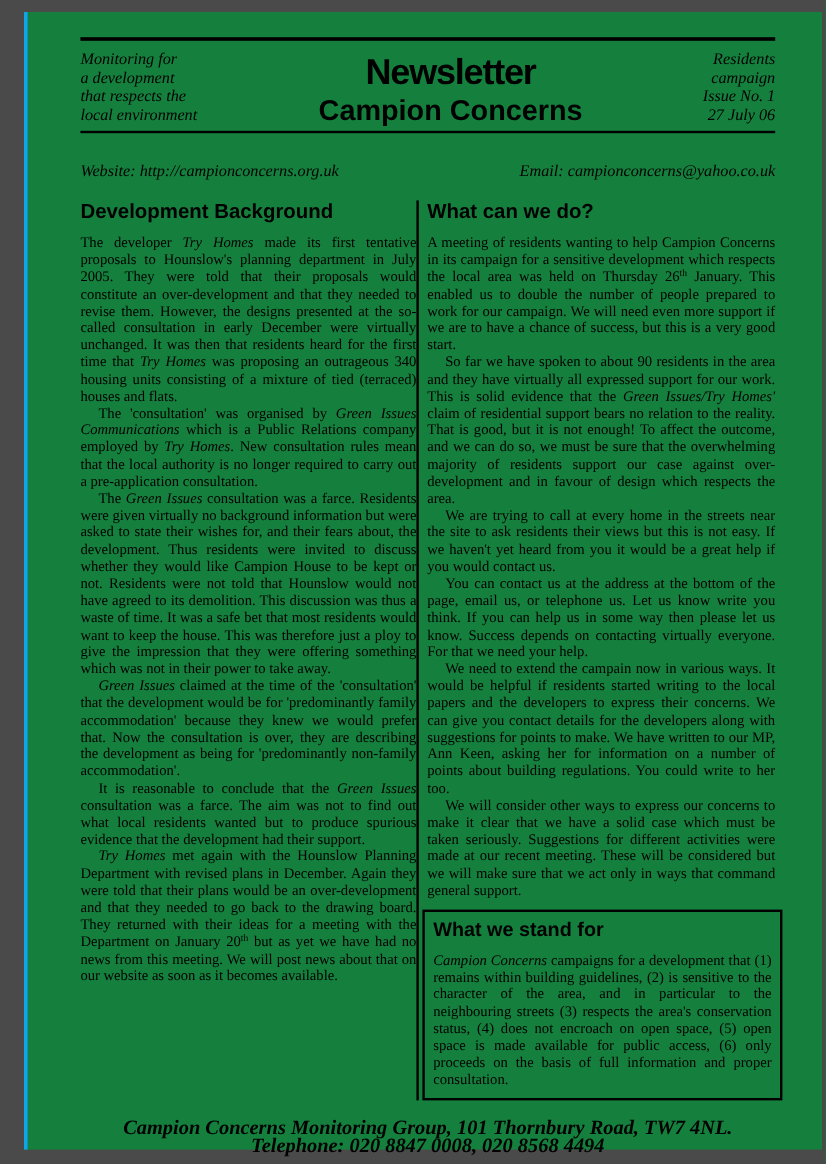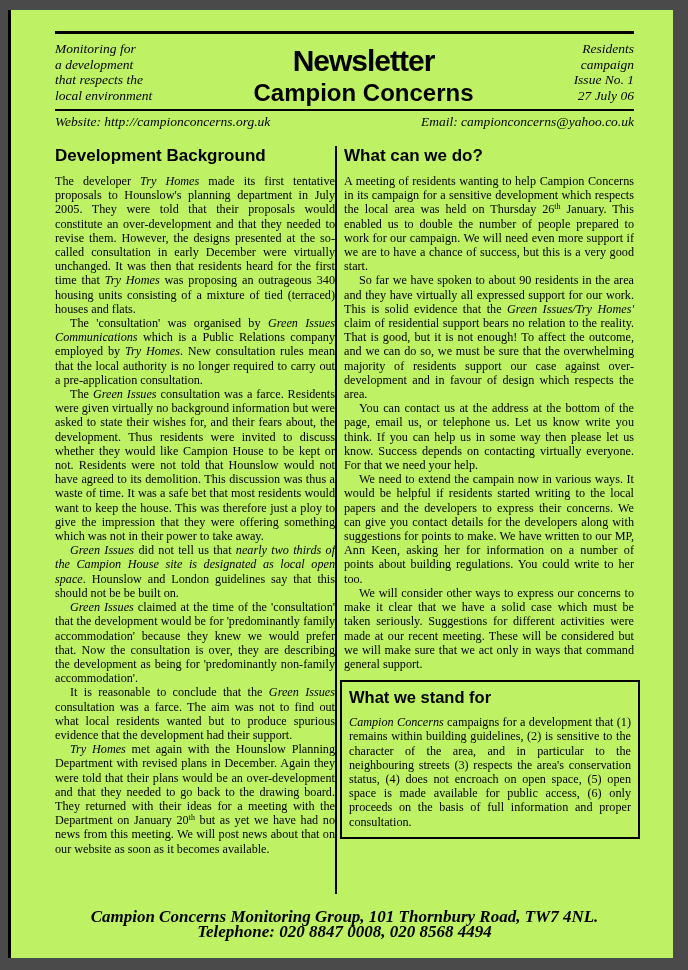--- a/index.html
+++ b/index.html
@@ -6,24 +6,24 @@
   body{
     width:688px;height:970px;
     background:#4a4a4a;
     position:relative;
     overflow:hidden;
     font-family:"Liberation Serif", serif;
     color:#000;
   }
   .page{
     position:absolute;
-    left:8px;top:10px;
+    left:20px;top:10px;
     width:665px;height:948px;
-    background:#bef264;
-    border-left:3px solid #000000;
+    background:#15803d;
+    border-left:3px solid #0ea5e9;
     box-sizing:border-box;
     padding:0 39px 0 44px;
   }
   .rule-top{
     margin-top:21px;
     border-top:3px solid #000;
     height:0;
   }
   .masthead{
     display:flex;
@@ -62,21 +62,21 @@
     white-space:pre-line;
   }
   .rule-bottom{
     margin-top:4px;
     border-top:2px solid #000;
     height:0;
   }
   .contact-row{
     display:flex;
     justify-content:space-between;
-    margin-top:3px;
+    margin-top:24px;
     font-style:italic;
     font-size:13.5px;
   }
   .columns{
     display:flex;
     margin-top:16px;
     min-height:748px;
     align-items:stretch;
   }
   .col-left{
@@ -161,32 +161,32 @@
   </div>
 
   <div class="columns">
 
     <div class="col-left">
       <div class="col-heading">Development Background</div>
       <div class="col-body">
           <p class="para">The developer <i>Try Homes</i> made its first tentative proposals to Hounslow's planning department in July 2005. They were told that their proposals would constitute an over-development and that they needed to revise them. However, the designs presented at the so-called consultation in early December were virtually unchanged. It was then that residents heard for the first time that <i>Try Homes</i> was proposing an outrageous 340 housing units consisting of a mixture of tied (terraced) houses and flats.</p>
           <p class="para indent">The 'consultation' was organised by <i>Green Issues Communications</i> which is a Public Relations company employed by <i>Try Homes</i>. New consultation rules mean that the local authority is no longer required to carry out a pre-application consultation.</p>
           <p class="para indent">The <i>Green Issues</i> consultation was a farce. Residents were given virtually no background information but were asked to state their wishes for, and their fears about, the development. Thus residents were invited to discuss whether they would like Campion House to be kept or not. Residents were not told that Hounslow would not have agreed to its demolition. This discussion was thus a waste of time. It was a safe bet that most residents would want to keep the house. This was therefore just a ploy to give the impression that they were offering something which was not in their power to take away.</p>
-          <p class="para indent"><i>Green Issues</i> did not tell us that <i>nearly two thirds of the Campion House site is designated as local open space</i>. Hounslow and London guidelines say that this should not be be built on.</p>
           <p class="para indent"><i>Green Issues</i> claimed at the time of the 'consultation' that the development would be for 'predominantly family accommodation' because they knew we would prefer that. Now the consultation is over, they are describing the development as being for 'predominantly non-family accommodation'.</p>
           <p class="para indent">It is reasonable to conclude that the <i>Green Issues</i> consultation was a farce. The aim was not to find out what local residents wanted but to produce spurious evidence that the development had their support.</p>
           <p class="para indent"><i>Try Homes</i> met again with the Hounslow Planning Department with revised plans in December. Again they were told that their plans would be an over-development and that they needed to go back to the drawing board. They returned with their ideas for a meeting with the Department on January 20<sup>th</sup> but as yet we have had no news from this meeting. We will post news about that on our website as soon as it becomes available.</p>
         </div>
     </div>
 
     <div class="col-right">
       <div class="col-heading">What can we do?</div>
       <div class="col-body">
           <p class="para">A meeting of residents wanting to help Campion Concerns in its campaign for a sensitive development which respects the local area was held on Thursday 26<sup>th</sup> January. This enabled us to double the number of people prepared to work for our campaign. We will need even more support if we are to have a chance of success, but this is a very good start.</p>
           <p class="para indent">So far we have spoken to about 90 residents in the area and they have virtually all expressed support for our work. This is solid evidence that the <i>Green Issues/Try Homes'</i> claim of residential support bears no relation to the reality. That is good, but it is not enough! To affect the outcome, and we can do so, we must be sure that the overwhelming majority of residents support our case against over-development and in favour of design which respects the area.</p>
+          <p class="para indent">We are trying to call at every home in the streets near the site to ask residents their views but this is not easy. If we haven't yet heard from you it would be a great help if you would contact us.</p>
           <p class="para indent">You can contact us at the address at the bottom of the page, email us, or telephone us. Let us know write you think. If you can help us in some way then please let us know. Success depends on contacting virtually everyone. For that we need your help.</p>
           <p class="para indent">We need to extend the campain now in various ways. It would be helpful if residents started writing to the local papers and the developers to express their concerns. We can give you contact details for the developers along with suggestions for points to make. We have written to our MP, Ann Keen, asking her for information on a number of points about building regulations. You could write to her too.</p>
           <p class="para indent">We will consider other ways to express our concerns to make it clear that we have a solid case which must be taken seriously. Suggestions for different activities were made at our recent meeting. These will be considered but we will make sure that we act only in ways that command general support.</p>
         </div>
 
       <div class="standfor-box">
         <div class="box-heading">What we stand for</div>
         <div class="box-body">
             <p class="para"><i>Campion Concerns</i> campaigns for a development that (1) remains within building guidelines, (2) is sensitive to the character of the area, and in particular to the neighbouring streets (3) respects the area's conservation status, (4) does not encroach on open space, (5) open space is made available for public access, (6) only proceeds on the basis of full information and proper consultation.</p>
           </div>

